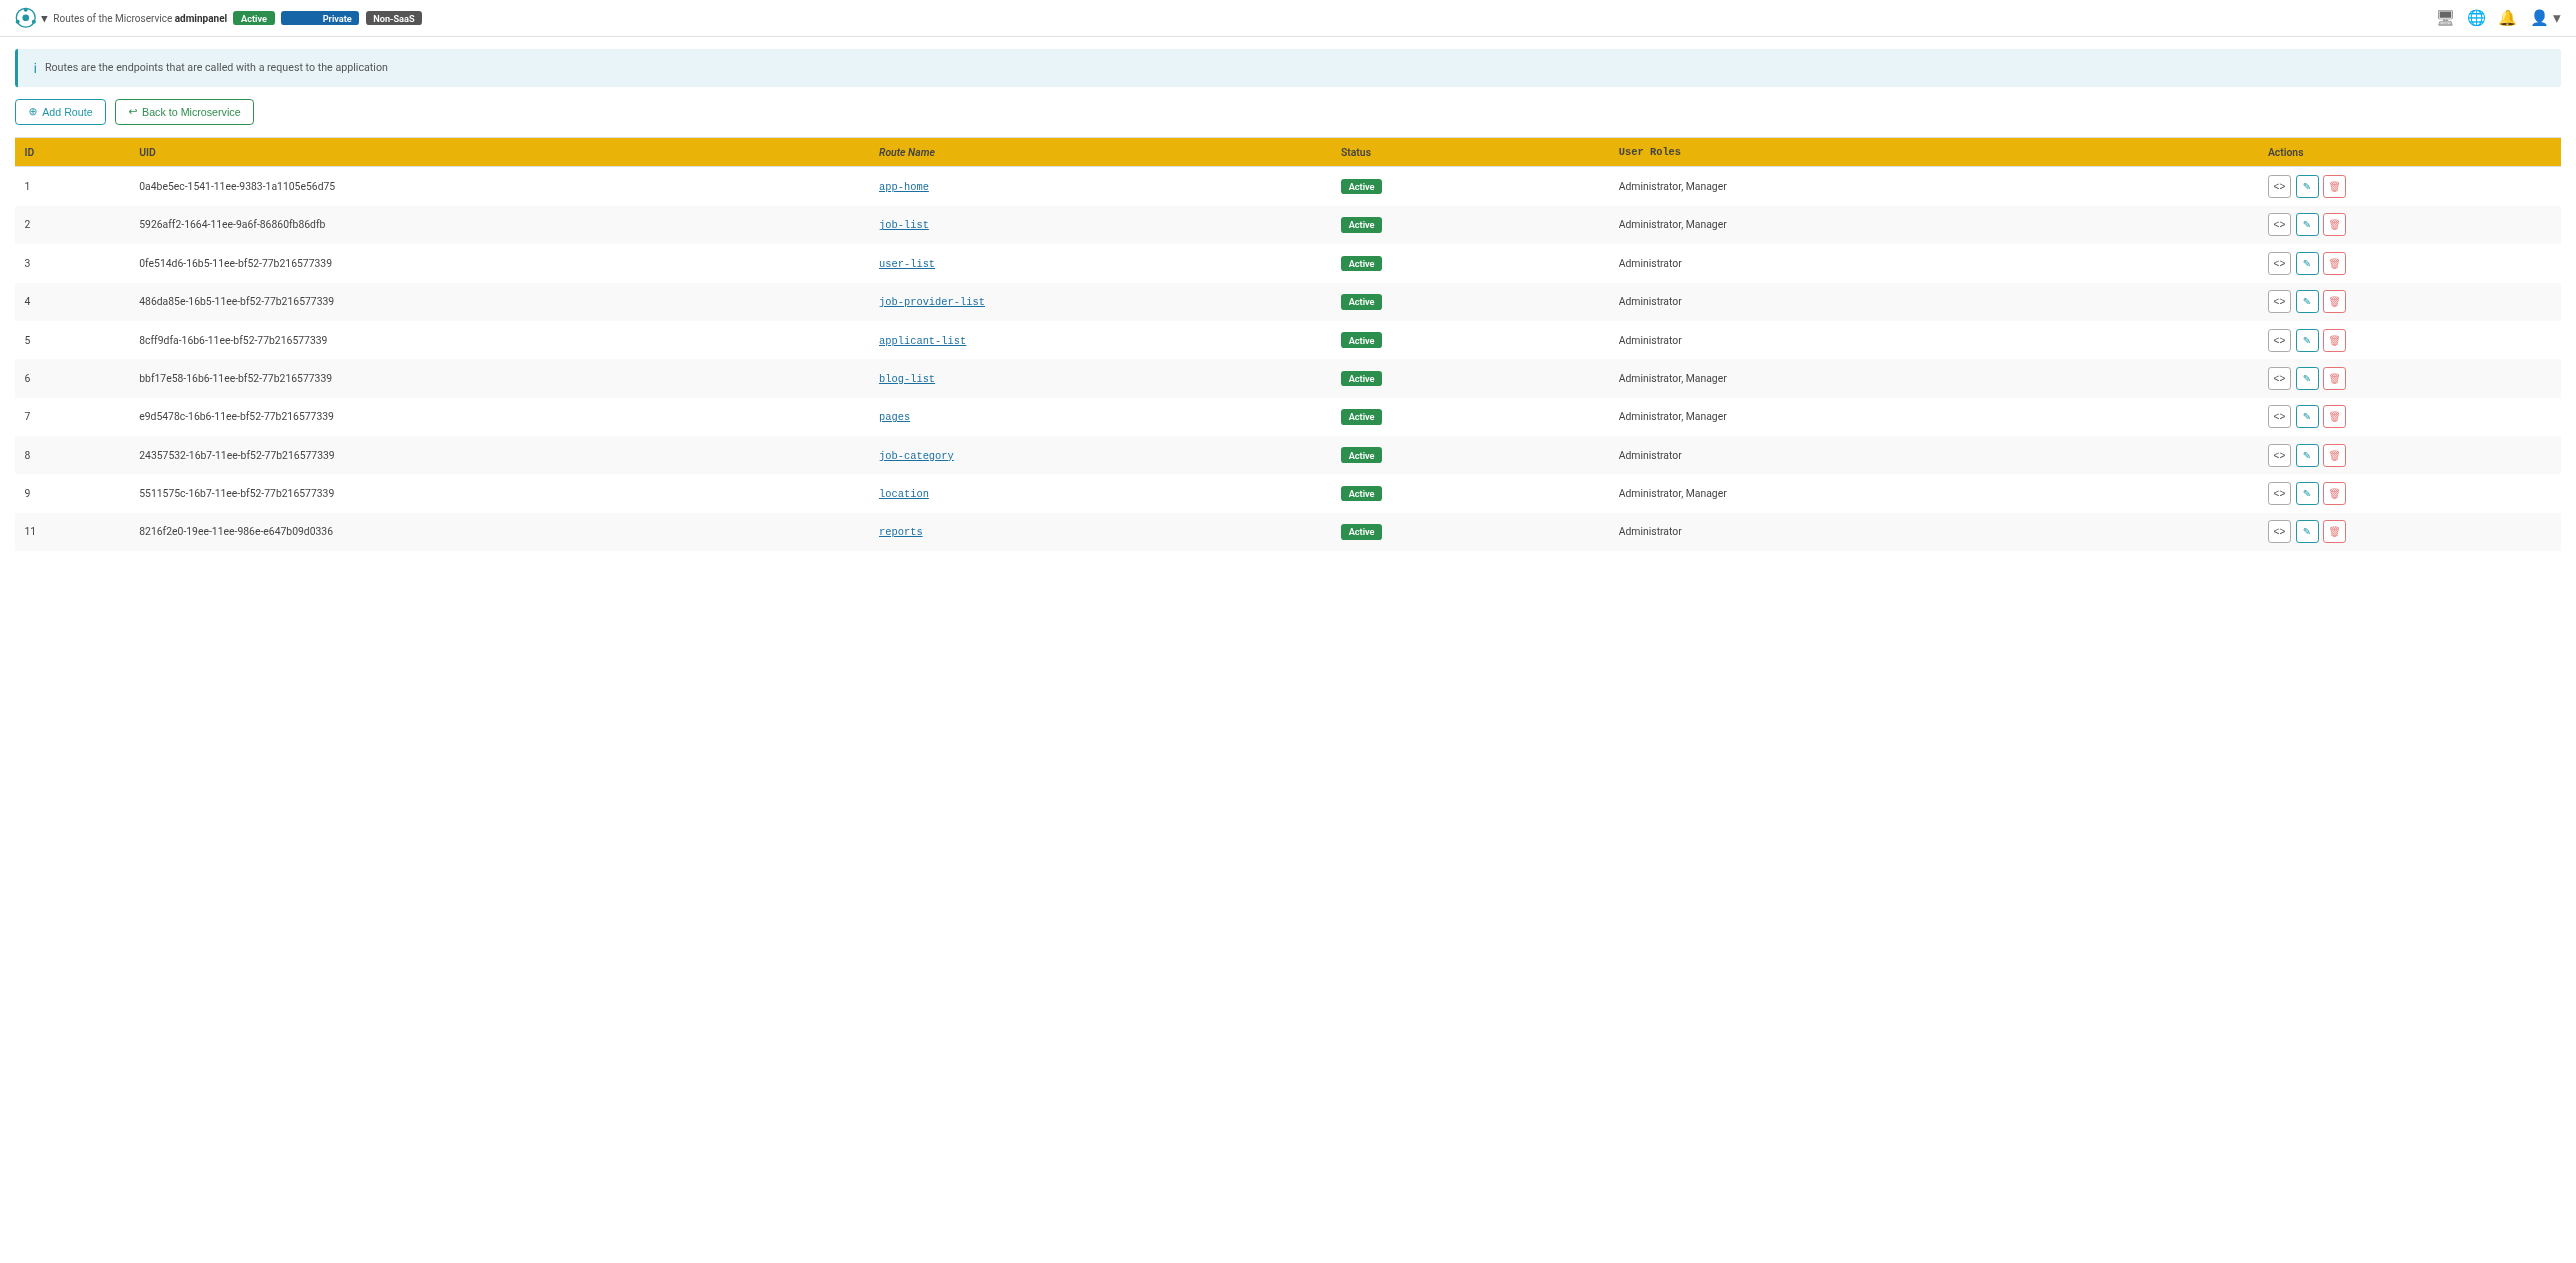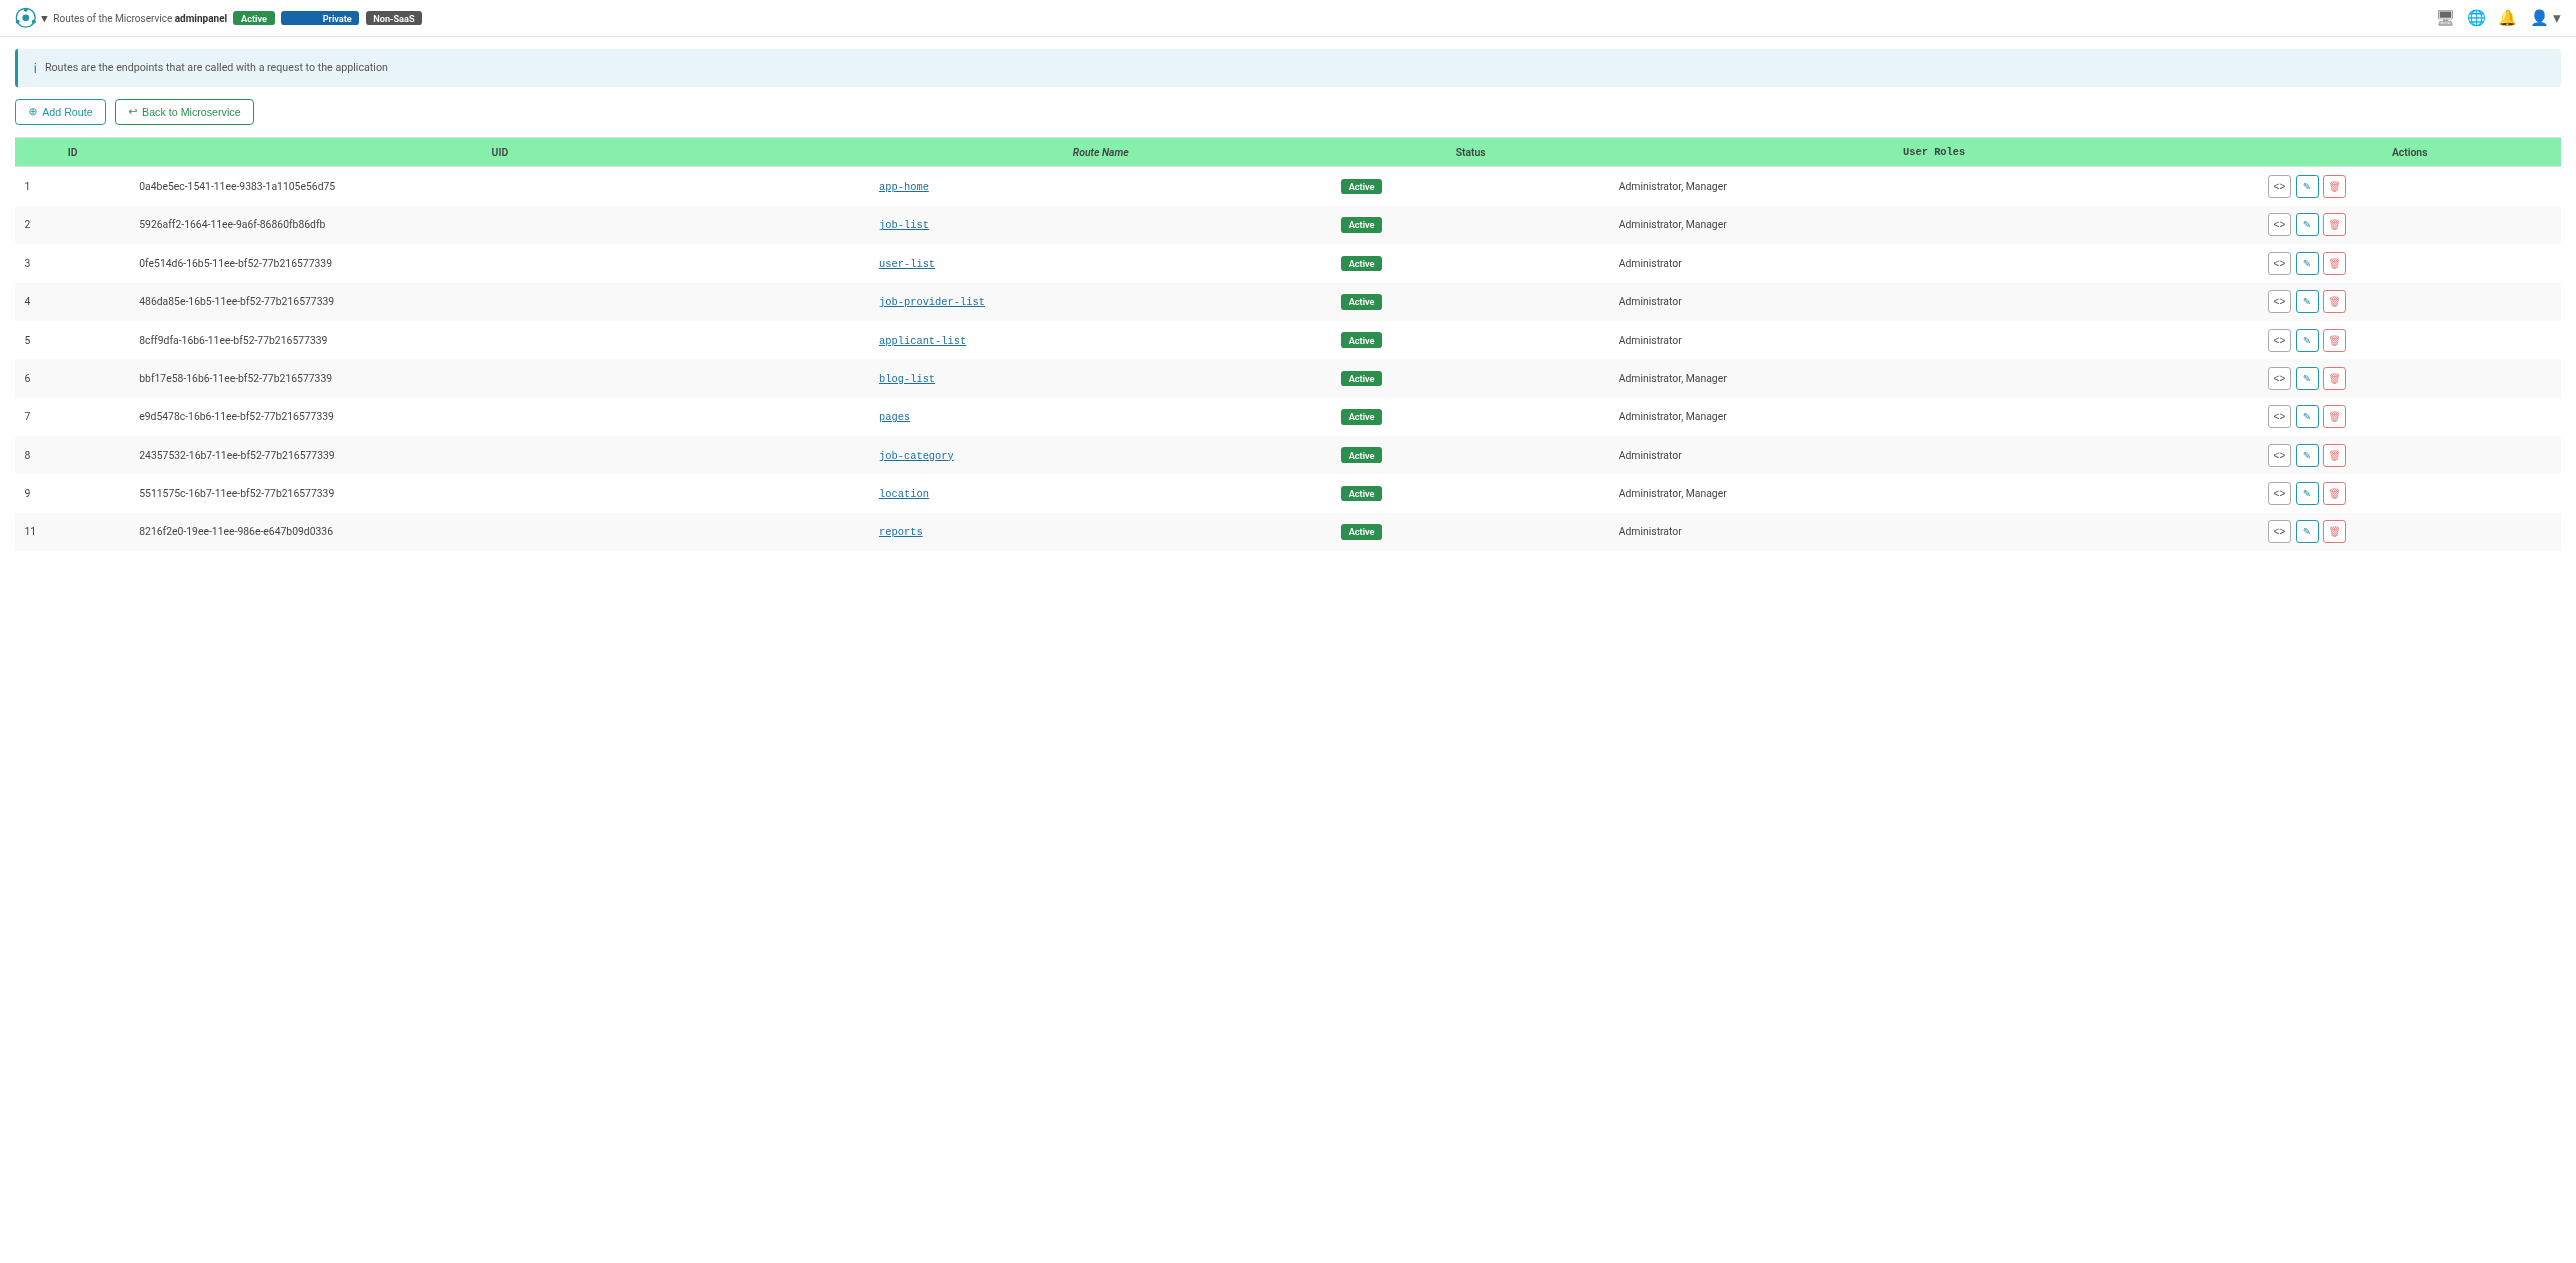--- a/index.html
+++ b/index.html
@@ -96,25 +96,25 @@
     table {
       width: 100%;
       border-collapse: collapse;
       font-size: 10.4px;
     }
     thead tr {
       border-top: 0.8px solid #ddd;
       border-bottom: 1.5px solid #ddd;
     }
     th {
-      text-align: center;
+      text-align: left;
       padding: 7.7px 9.2px;
       font-weight: 600;
       color: #444;
-      background: #86efac;
+      background: #eab308;
     }
     td {
       padding: 7.7px 9.2px;
       color: #444;
       vertical-align: middle;
     }
     tr:nth-child(even) td { background: #f9f9f9; }
     tr:nth-child(odd) td { background: #fff; }
     .route-link {
       color: #1a6fa3;

